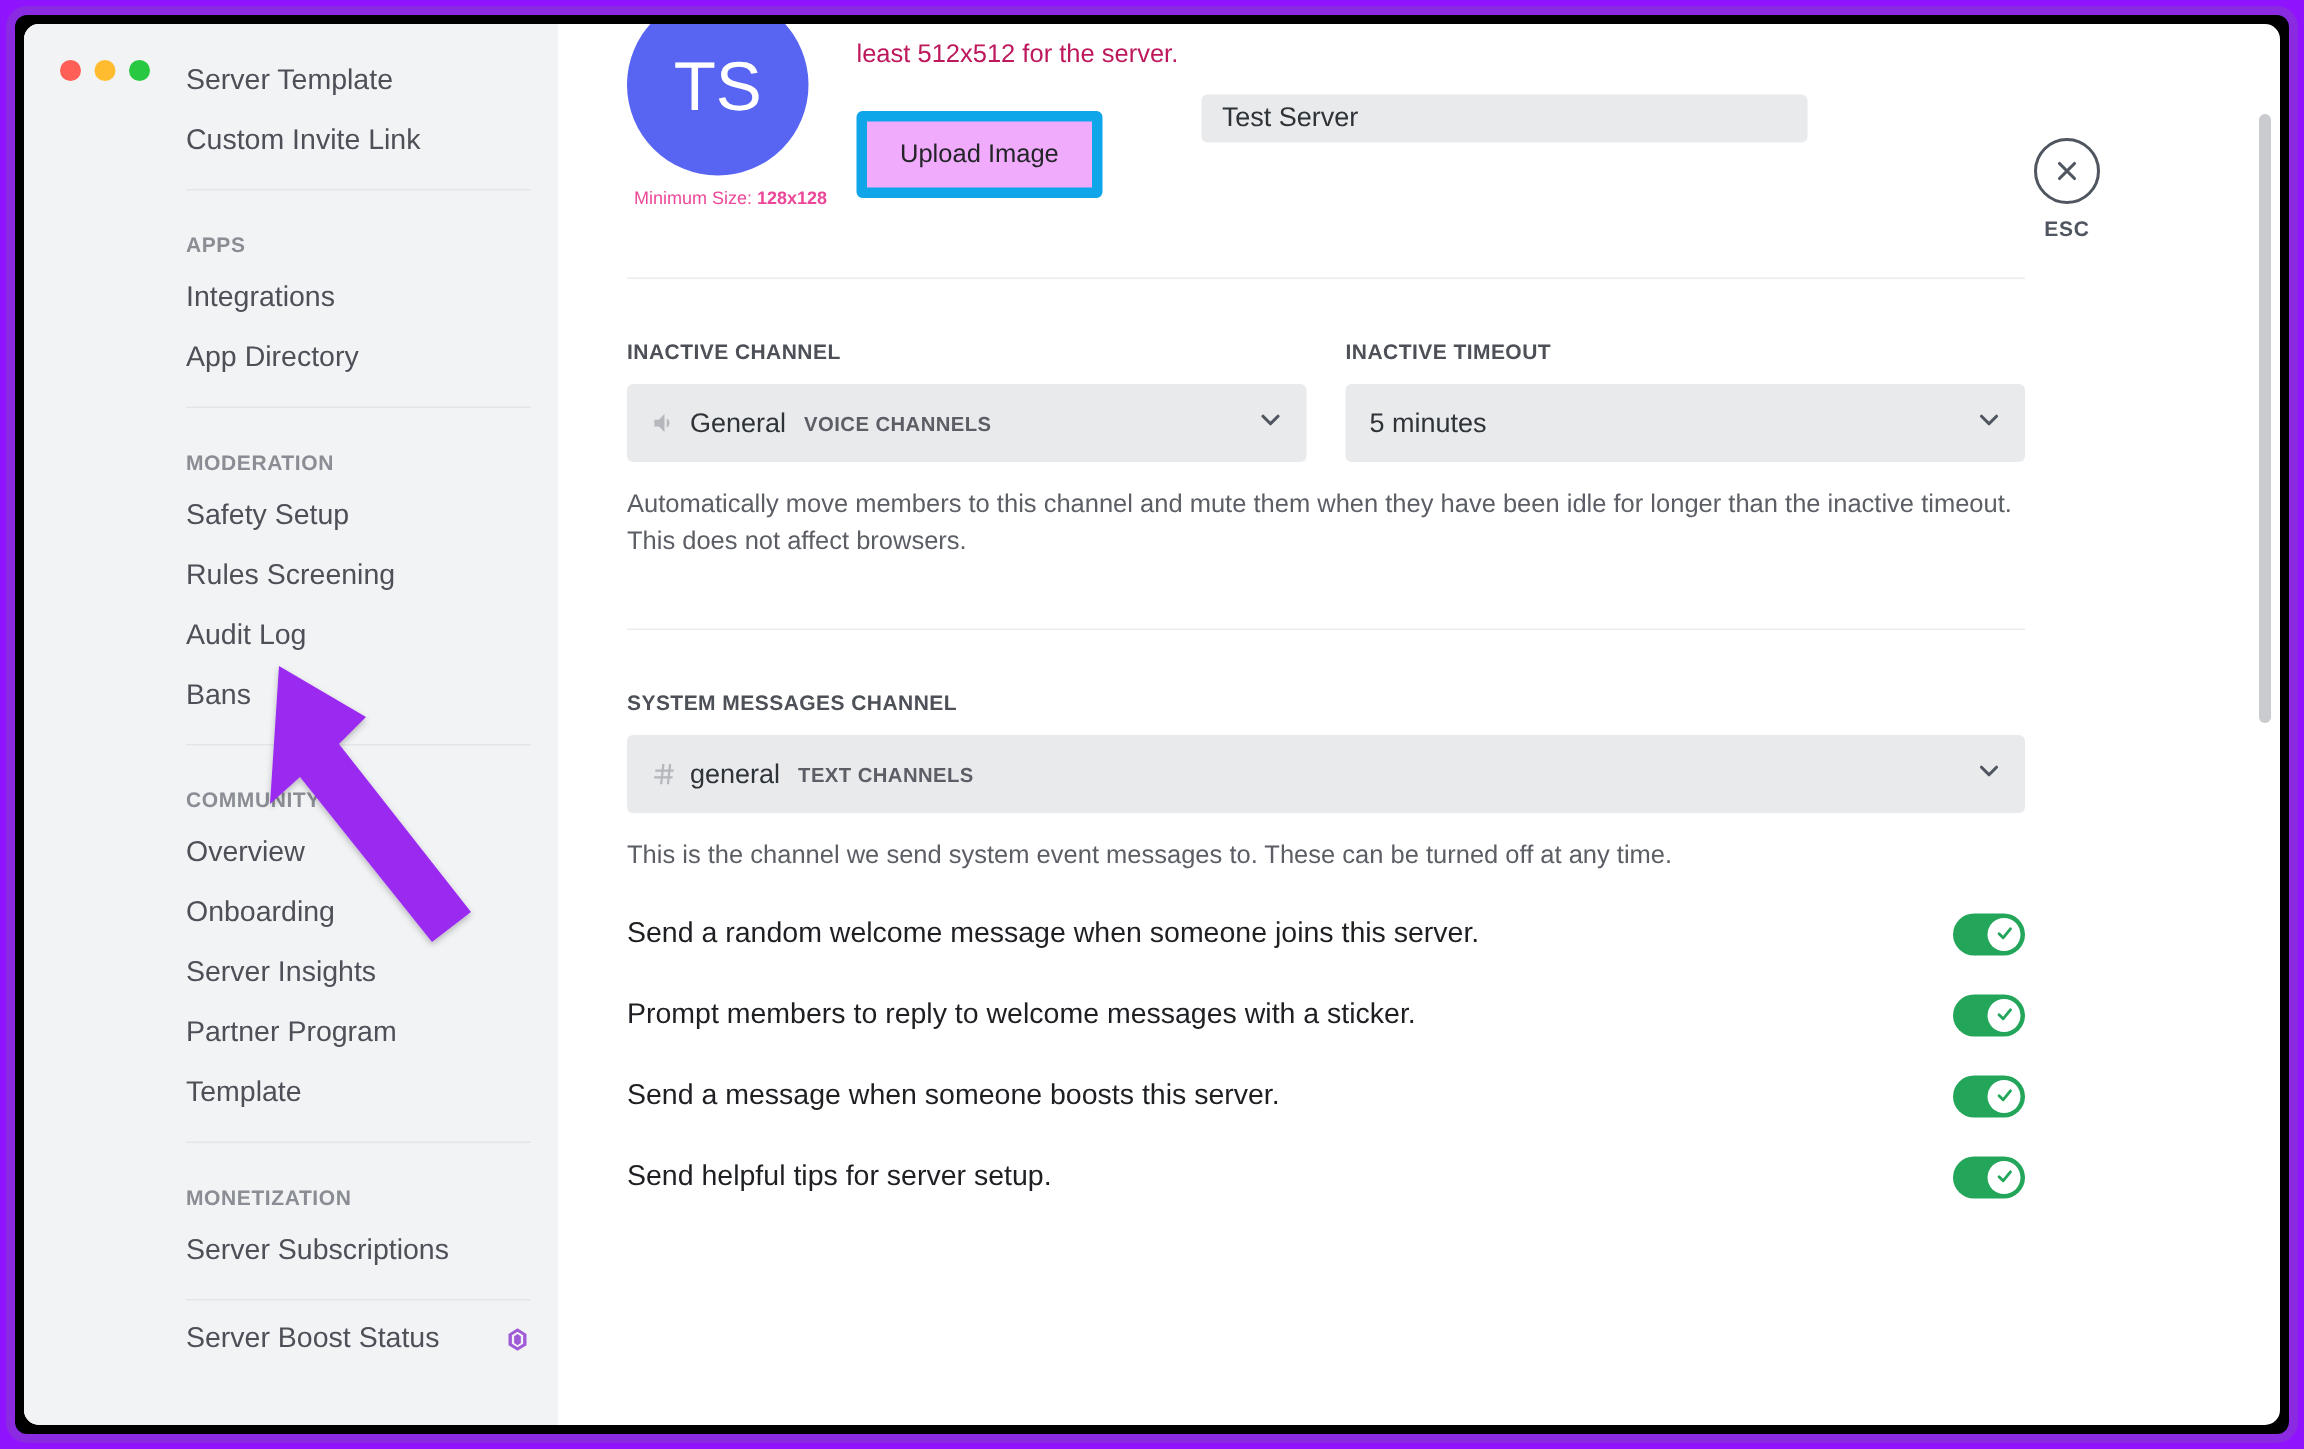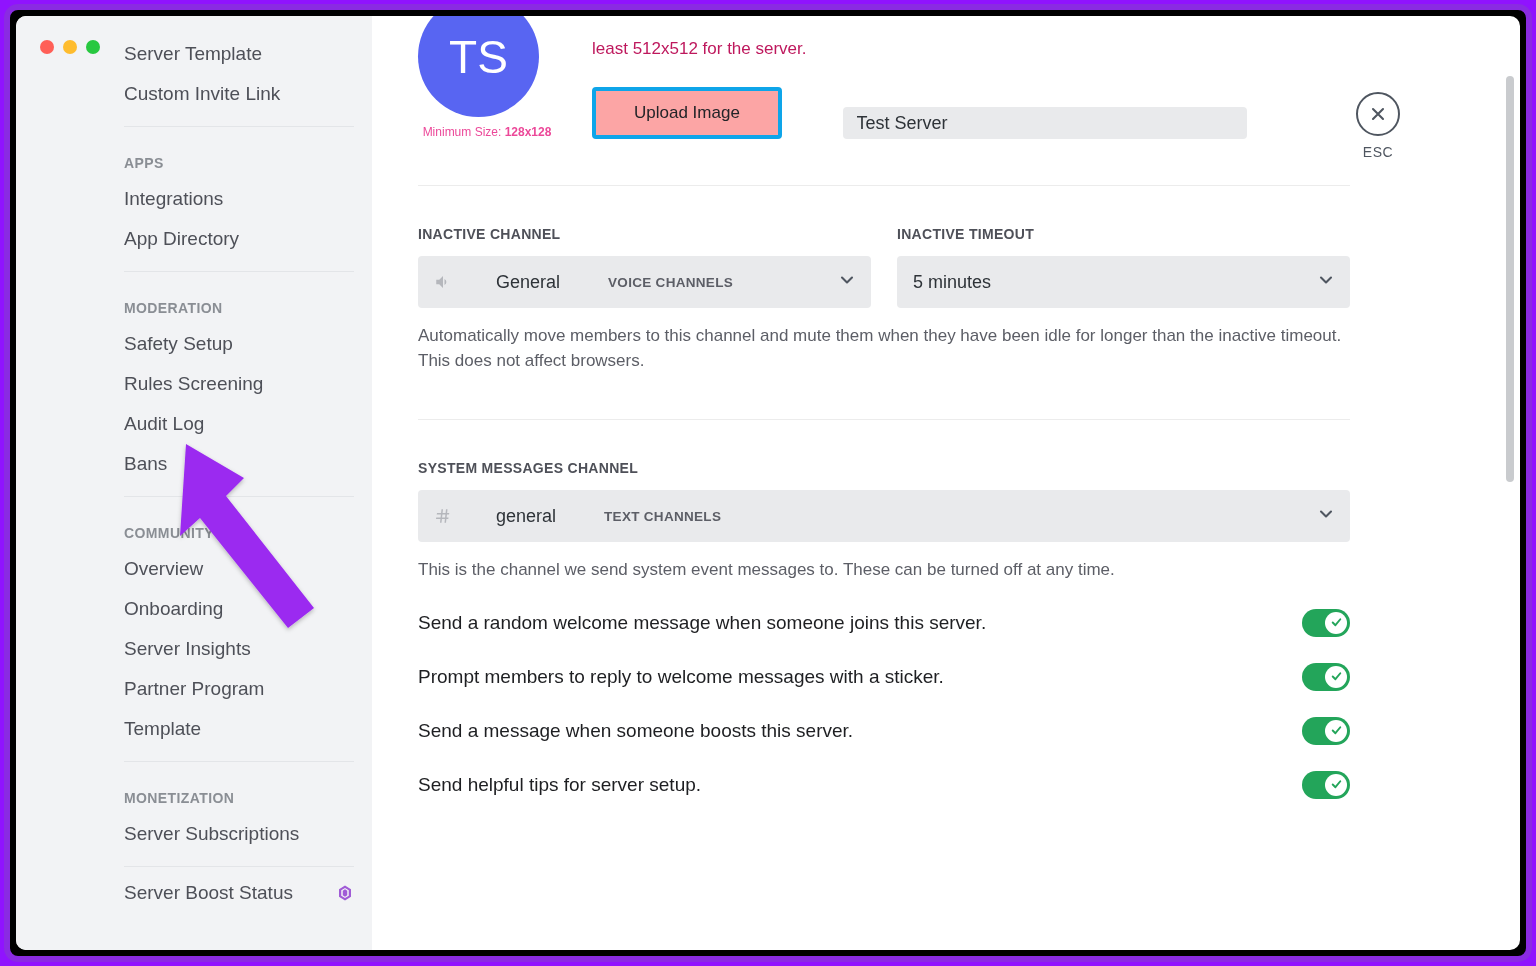--- a/index.html
+++ b/index.html
@@ -16,38 +16,38 @@
 .side-item { font-size: 19px; color: #4e5058; padding: 9px 0; cursor: pointer; display:flex; align-items:center; justify-content:space-between; }
 .side-header { font-size: 14px; font-weight: 700; color: #8a8e94; letter-spacing: 0.4px; padding: 22px 0 8px; text-transform: uppercase; }
 .side-divider { border: none; border-top: 1px solid #e3e5e8; margin: 12px 0 6px; }
 
 .content { flex: 1; position: relative; padding: 0 60px 0 46px; overflow: hidden; }
 .scroll { position:absolute; left:46px; right:170px; top:0; bottom:0; }
 
 .close-btn { position: absolute; top: 76px; right: 120px; text-align:center; cursor:pointer; }
 .close-circle { width: 44px; height: 44px; border: 2px solid #4f5660; border-radius: 50%; display:flex; align-items:center; justify-content:center; color:#4f5660; margin:0 auto; }
 .close-circle svg { width:20px; height:20px; }
-.esc-label { font-size:14px; font-weight:400; color:#4f5660; margin-top:8px; letter-spacing:0.5px; }
-
-.top-row { display:flex; gap:36px; align-items:flex-end; padding-top:2px; }
+.esc-label { font-size:14px; font-weight:700; color:#4f5660; margin-top:8px; letter-spacing:0.5px; }
+
+.top-row { display:flex; gap:15px; align-items:center; padding-top:2px; }
 .avatar { width:121px; height:121px; border-radius:50%; background:#5865f2; color:#fff; display:flex; align-items:center; justify-content:center; font-size:46px; font-weight:500; position:relative; top:-22px; }
 .avatar-col { text-align:center; width:138px; }
 .min-size { font-size:12px; color:#ec4899; margin-top:-14px; }
 .min-size b { font-weight:700; }
 .upload-col { flex:0 0 auto; }
 .rec-text { font-size:17px; color:#be185d; margin-bottom:26px; line-height:1.35; }
-.upload-btn { background:#fca5a5; border:4px solid #0ea5e9; padding:12px 38px; font-size:17px; color:#232428; font-weight:500; border-radius:4px; cursor:pointer; }
+.upload-btn { background:#f0abfc; border:7px solid #0ea5e9; padding:12px 22px; font-size:17px; color:#232428; font-weight:500; border-radius:4px; cursor:pointer; }
 .name-input { width:404px; height:32px; background:#e9eaec; border:none; border-radius:4px; padding:0 14px; font-size:18px; color:#2e3338; }
 
 .big-divider { border:none; border-top:1px solid #ececec; margin:46px 0 40px; }
 
 .section-head { font-size:14px; font-weight:700; color:#4e5058; letter-spacing:0.3px; text-transform:uppercase; margin-bottom:14px; }
 .two-col { display:flex; gap:26px; }
 .col { flex:1; }
-.select { background:#e9eaec; border-radius:4px; height:52px; display:flex; align-items:center; padding:0 16px; color:#2e3338; font-size:18px; position:relative; cursor:pointer;gap:36px; }
+.select { background:#e9eaec; border-radius:4px; height:52px; display:flex; align-items:center; padding:0 16px; color:#2e3338; font-size:18px; position:relative; cursor:pointer; }
 .select .muted-icon { color:#b5b7bc; margin-right:8px; display:inline-flex; }
 .select .tag { font-size:13.5px; font-weight:700; color:#5c5e66; margin-left:12px; letter-spacing:0.3px; }
 .chev { position:absolute; right:14px; color:#4f5660; }
 .help { font-size:17px; color:#5c5e66; line-height:1.45; margin-top:16px; }
 
 .toggle-row { display:flex; align-items:center; justify-content:center; margin-top:26px; }
 .toggle-label { font-size:19px; color:#1e1f22; font-weight:500; flex:1; padding-right:20px; }
 .toggle { width:48px; height:28px; background:#23a55a; border-radius:14px; position:relative; cursor:pointer; flex-shrink:0; }
 .toggle .thumb { width:22px; height:22px; background:#fff; border-radius:50%; position:absolute; top:3px; right:3px; display:flex; align-items:center; justify-content:center; }
 .toggle .thumb svg { width:13px; height:13px; }

